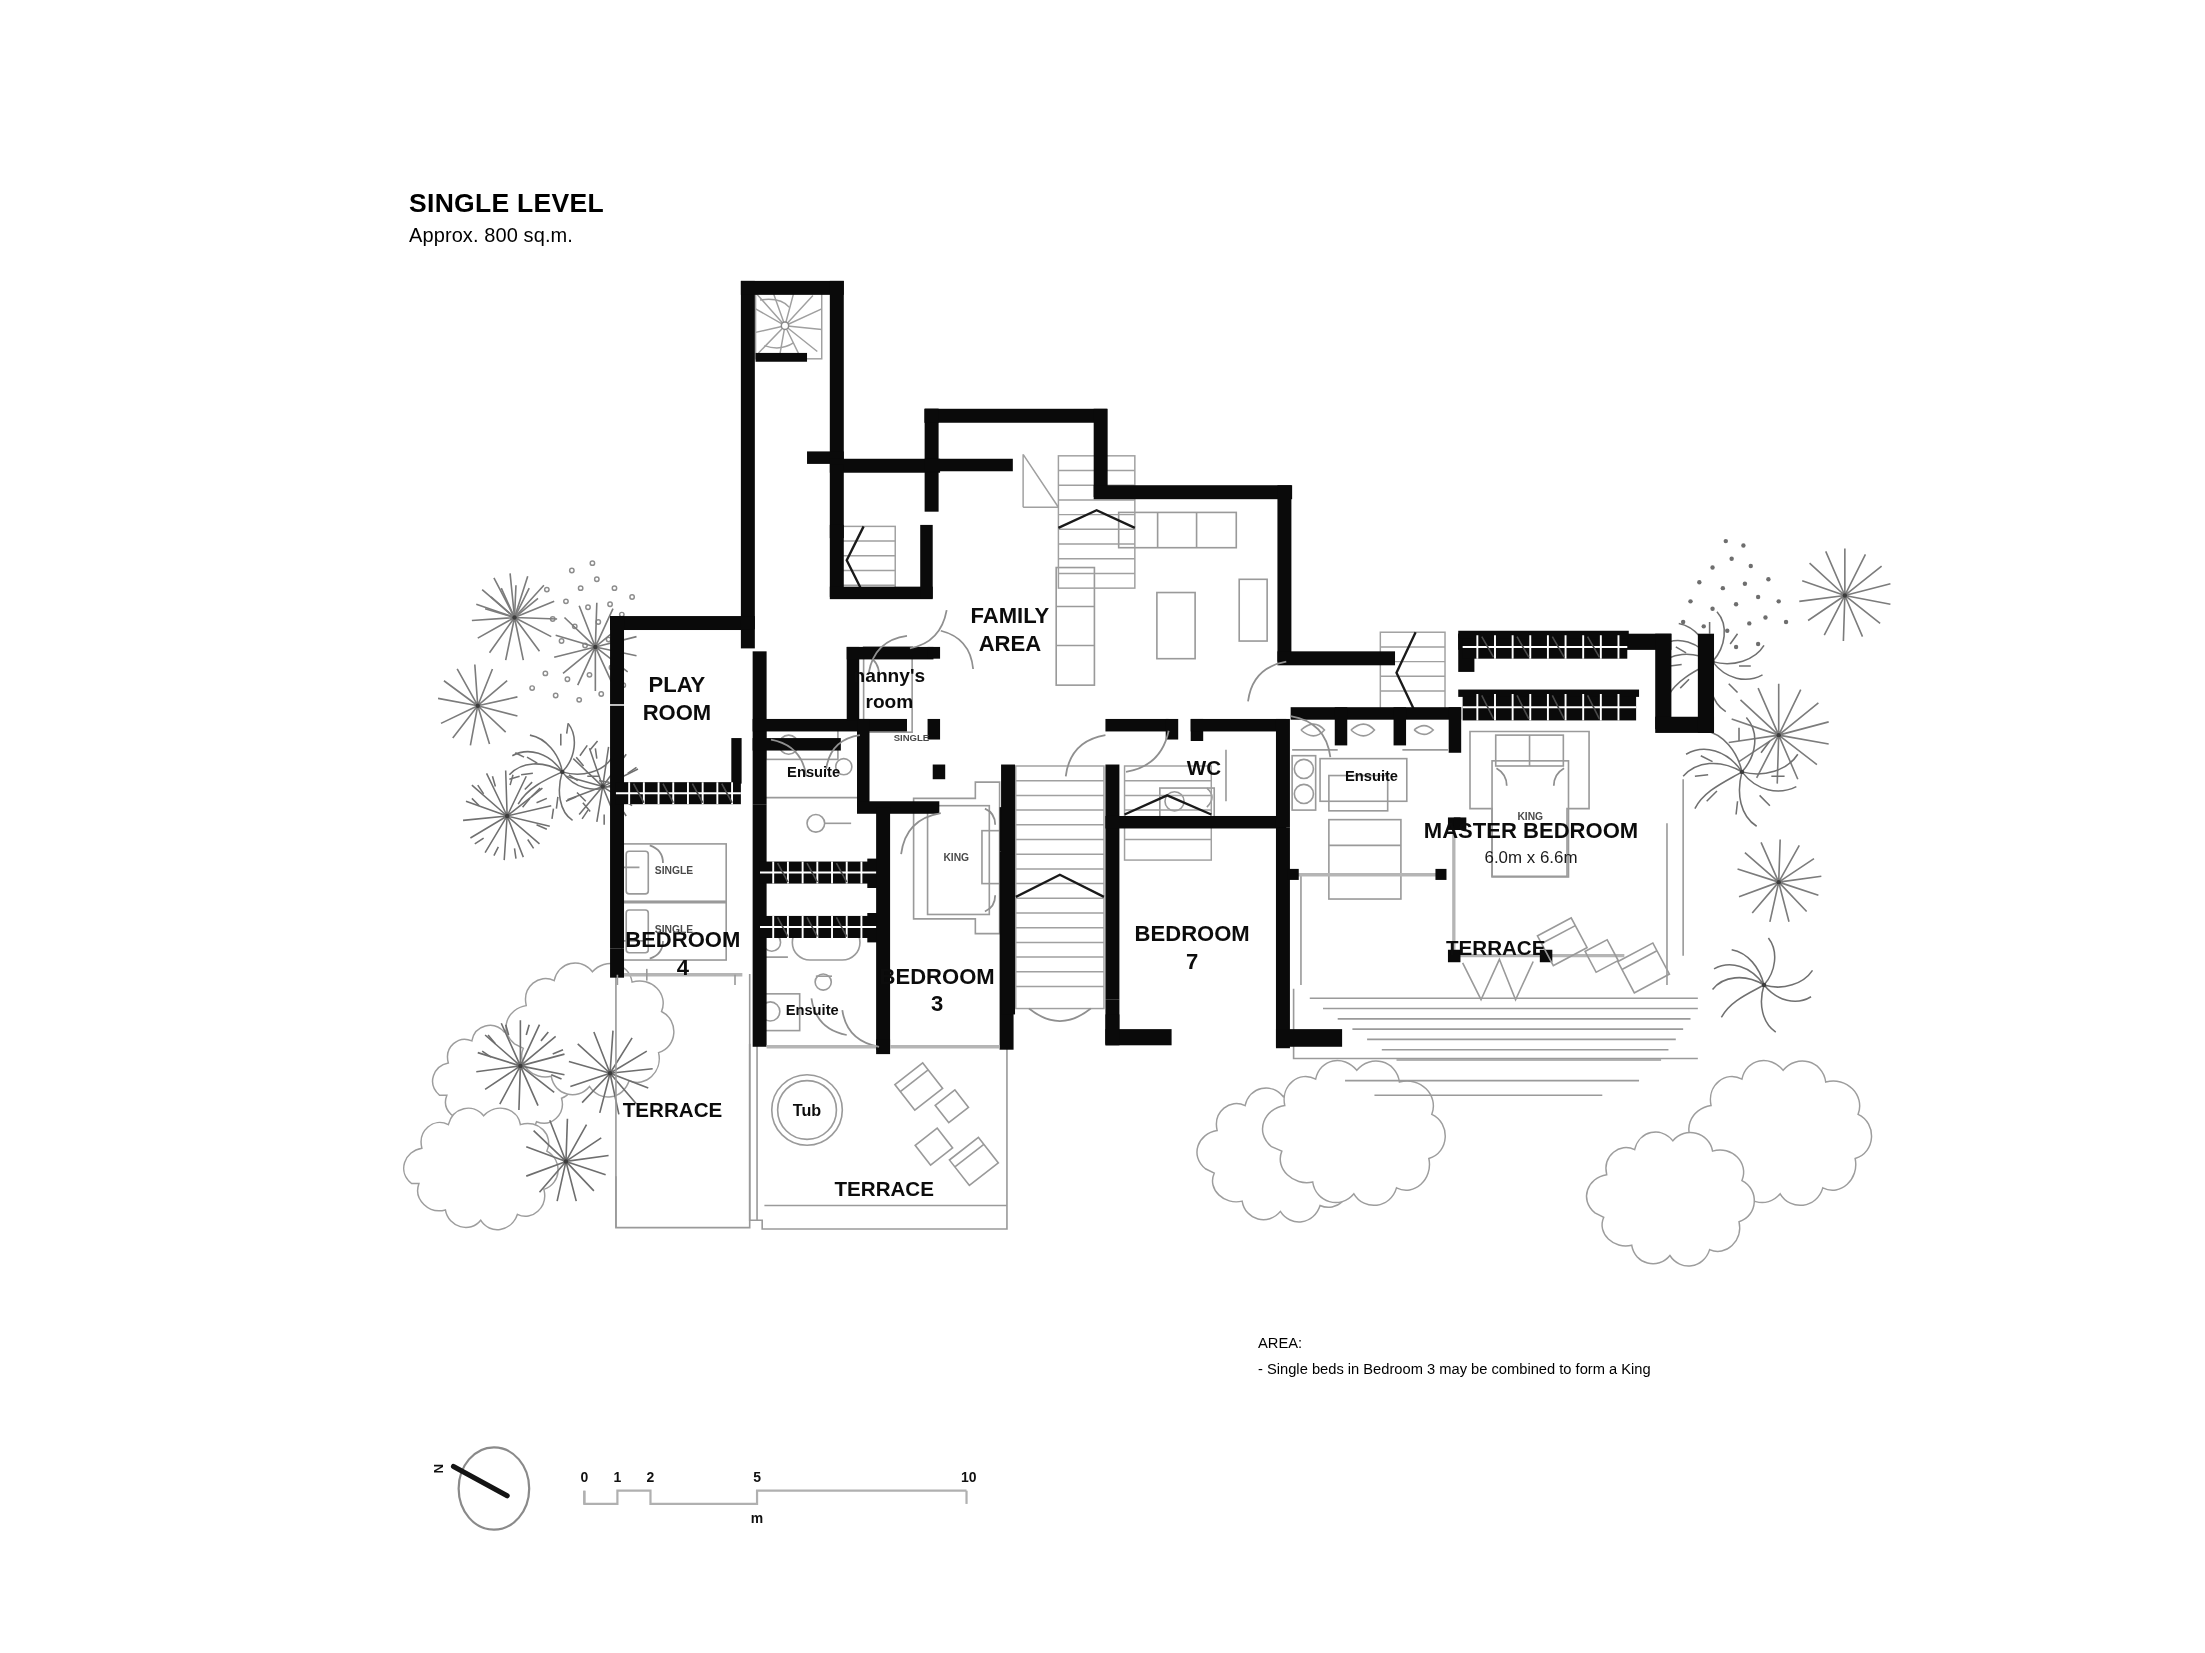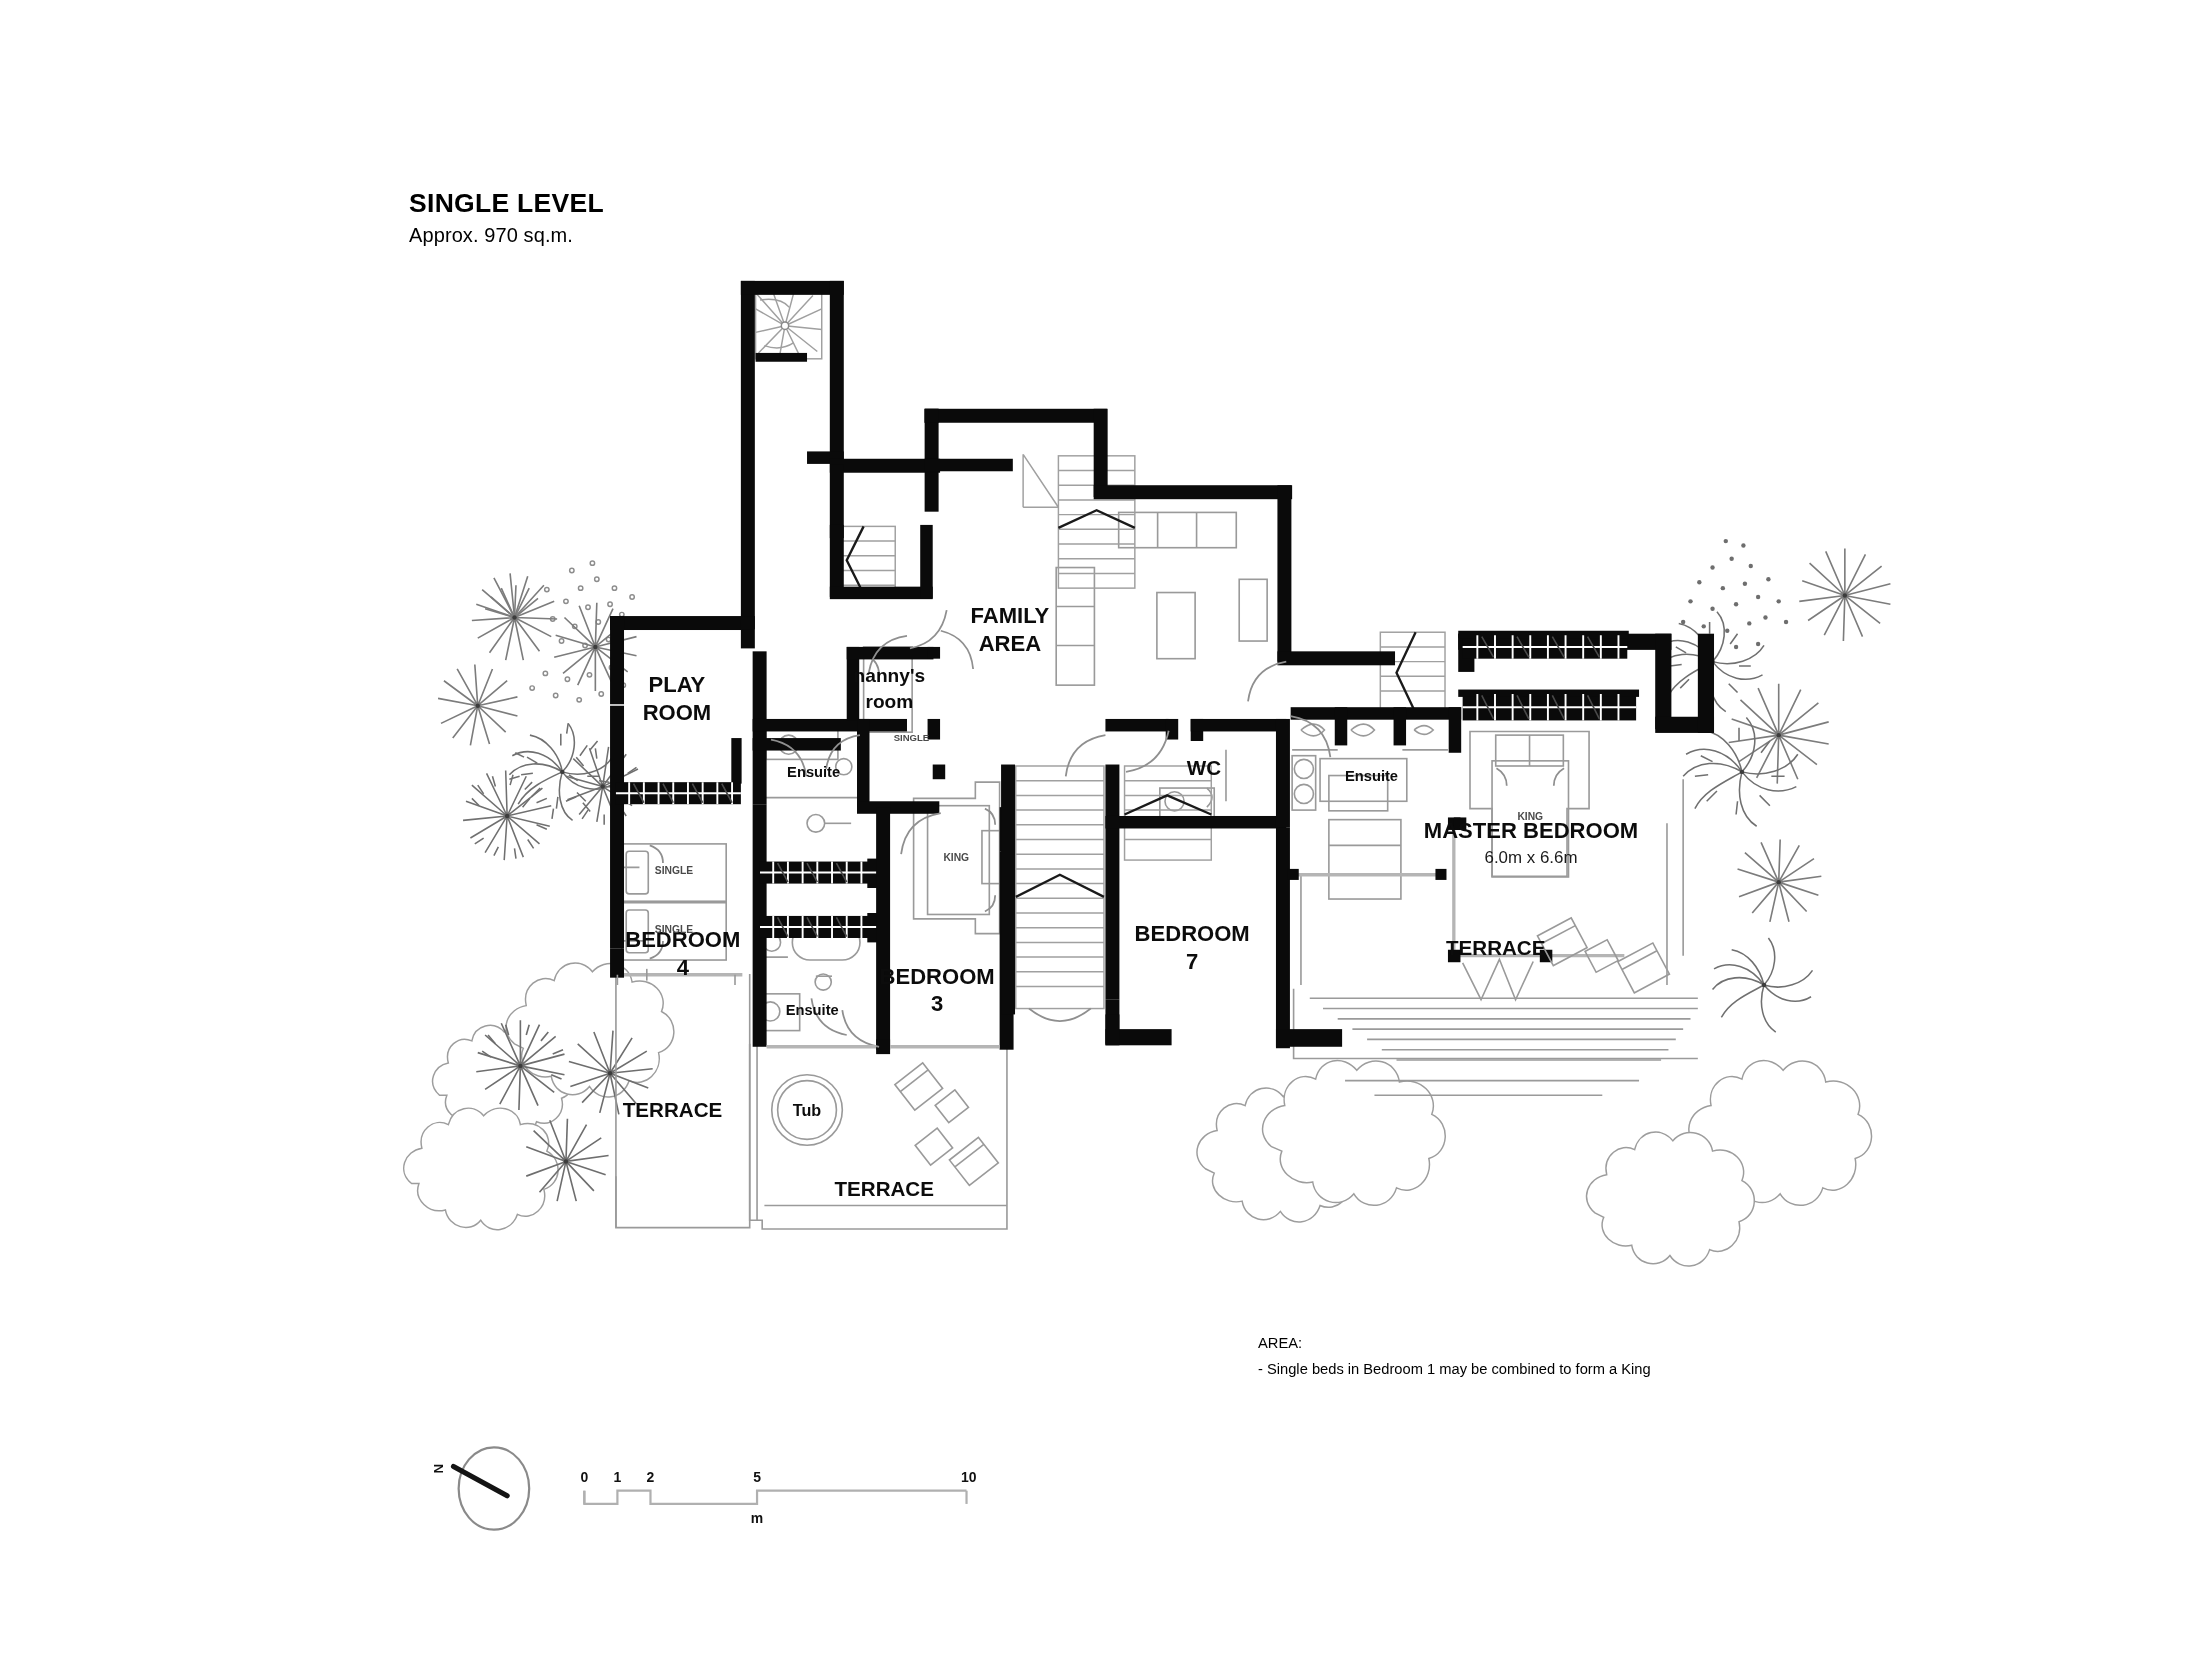--- a/index.html
+++ b/index.html
@@ -71,26 +71,26 @@
     text-anchor: middle;
   }
 </style>
 </head>
 <body>
 
 <div id="plan-root">
 
   <div class="title-block">
     <div class="plan-title">SINGLE LEVEL</div>
-    <div class="plan-subtitle">Approx. 970 sq.m.</div>
+    <div class="plan-subtitle">Approx. 800 sq.m.</div>
   </div>
 
   <div class="notes-block">
     <div class="notes-head">AREA:</div>
-    <div class="notes-line">- Single beds in Bedroom 1 may be combined to form a King</div>
+    <div class="notes-line">- Single beds in Bedroom 3 may be combined to form a King</div>
   </div>
 
   <svg class="plan" viewBox="0 0 3000 2250">
 
     <g>
 
       <g class="veg" fill="#6e6e6e" stroke="none">
         <circle cx="790" cy="800" r="3"></circle>
           <circle cx="812" cy="788" r="3"></circle>
           <circle cx="836" cy="800" r="3"></circle>

